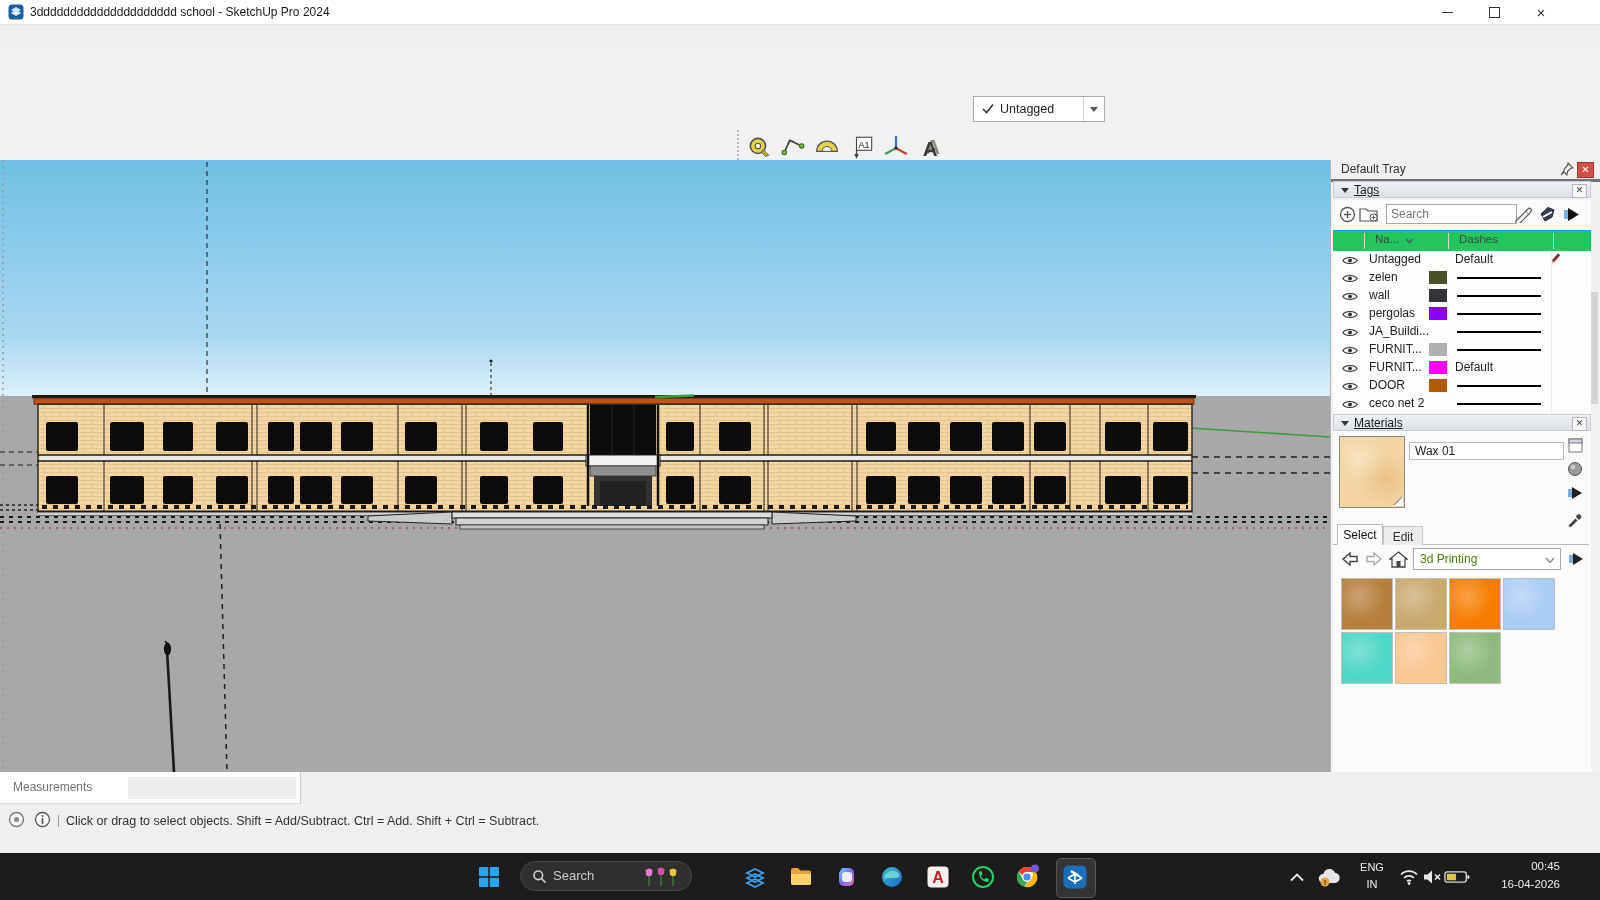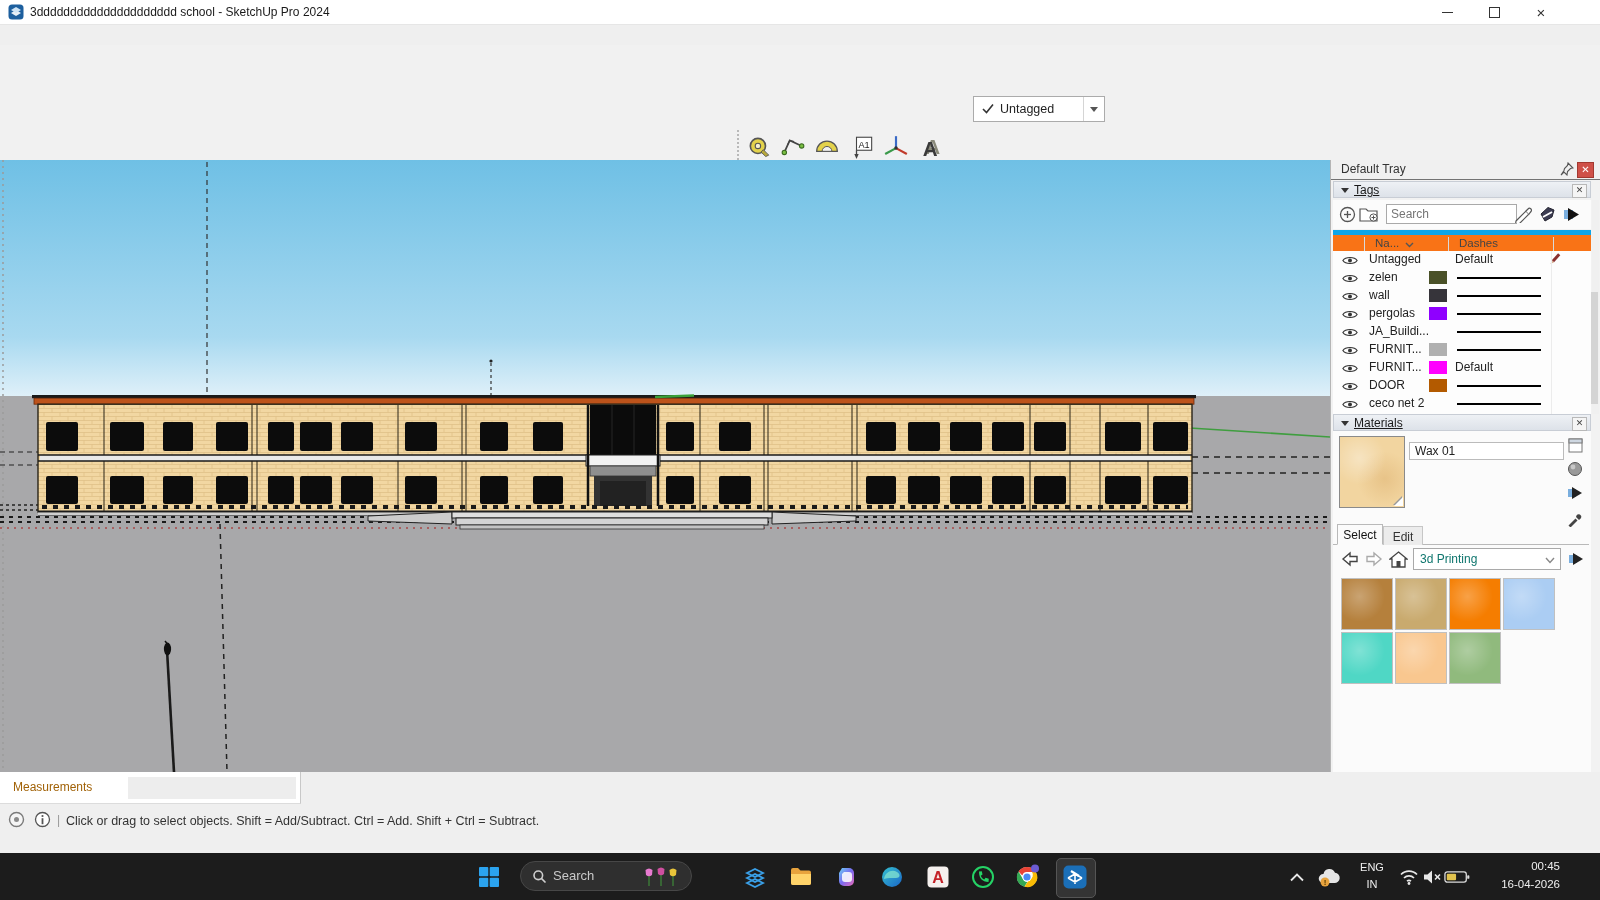--- a/index.html
+++ b/index.html
@@ -36,32 +36,32 @@
   .views-title{position:absolute;left:0;top:0;width:100%;height:17px;background:linear-gradient(#fefefe,#dde2e9);border-bottom:1px solid #c6ccd4;}
   .views-title span{position:absolute;left:8px;top:1px;font-size:11.5px;font-weight:bold;color:#101828;}
   .views-close{position:absolute;right:3px;top:2px;width:13px;height:12px;background:#d24a3a;border:1px solid #a03428;color:#fff;
     font-size:9px;line-height:11px;text-align:center;}
   .views-body{position:absolute;left:0;top:17px;width:100%;height:42px;display:flex;align-items:center;gap:8px;padding-left:8px;box-sizing:border-box;}
   .viewbtn{width:27px;height:26px;display:flex;align-items:center;justify-content:center;}
   
   .viewport{left:0;top:160px;width:1330px;height:612px;}
   
   .tray{left:1330px;top:160px;width:270px;height:612px;background:#f2f2f2;border-left:1px solid #b5b5b5;box-sizing:border-box;}
-  .tray-title{position:absolute;left:0;top:0;width:100%;height:19px;background:#f0f0f0;border-bottom:1px solid #737373;}
+  .tray-title{position:absolute;left:0;top:0;width:100%;height:19px;background:#f0f0f0;border-bottom:3px solid #737373;}
   .tray-title .t{position:absolute;left:10px;top:2px;font-size:12px;color:#333;}
   .pinbtn{position:absolute;right:26px;top:2px;width:14px;height:14px;}
   .redx{position:absolute;right:6px;top:2px;width:15px;height:14px;background:#cf5048;border:1px solid #a23830;color:#fff;font-size:10px;line-height:13px;text-align:center;font-weight:bold;}
   .sec-hdr{position:absolute;left:2px;width:258px;height:17px;background:linear-gradient(#eef1f5,#dde2e9);border:1px solid #c8cdd5;box-sizing:border-box;}
   .sec-hdr .tri{position:absolute;left:7px;top:6px;width:0;height:0;border-left:4px solid transparent;border-right:4px solid transparent;border-top:5px solid #333;}
   .sec-hdr .t{position:absolute;left:20px;top:1px;font-size:12px;color:#1a1a1a;text-decoration:underline;}
   .sec-close{position:absolute;right:3px;top:2px;width:13px;height:12px;background:#f5f5f5;border:1px solid #b8b8b8;color:#444;font-size:9px;line-height:10px;text-align:center;}
   .tags-tools{position:absolute;left:2px;top:40px;width:258px;height:29px;background:#fbfbfb;}
   .ticon{position:absolute;top:4px;width:20px;height:20px;display:flex;align-items:center;justify-content:center;}
   .tags-search{position:absolute;left:53px;top:4px;width:121px;height:18px;border:1px solid #a9a9a9;font-family:inherit;font-size:12px;padding:0 4px;color:#333;background:#fff;}
-  .tags-colhdr{position:absolute;left:2px;top:70px;width:258px;height:20px;background:#f97316;border-top:5px solid #0ea5e9;border-bottom:1px solid #d6d6d6;font-size:11.5px;color:#444;}
+  .tags-colhdr{position:absolute;left:2px;top:70px;width:258px;height:20px;background:#22c55e;border-top:1px solid #0ea5e9;border-bottom:1px solid #d6d6d6;font-size:11.5px;color:#444;}
   .colline{position:absolute;top:2px;width:1px;height:16px;background:#d9d9d9;}
   .tag-rows{position:absolute;left:2px;top:91px;width:258px;height:163px;background:#fdfdfd;overflow:hidden;}
   .tag-row{position:absolute;left:0;width:258px;height:18px;}
   .tag-row .eye{position:absolute;left:9px;top:3.5px;}
   .tag-nm{position:absolute;left:36px;top:1px;font-size:12px;color:#222;white-space:nowrap;}
   .tag-sw{position:absolute;left:96px;top:2px;width:18px;height:13px;}
   .tag-dash-txt{position:absolute;left:122px;top:1px;font-size:12px;color:#222;}
   .tag-dash-line{position:absolute;left:124px;top:8px;width:84px;height:2px;background:#000;}
   .tag-pencil{position:absolute;left:214px;top:1px;}
   .vdiv-rows{position:absolute;left:220px;top:91px;width:1px;height:163px;background:#ececec;}
@@ -77,28 +77,28 @@
   .mat-fold{position:absolute;right:1px;bottom:1px;width:0;height:0;border-left:9px solid transparent;border-bottom:9px solid #fff;filter:drop-shadow(-1px -1px 0 #999);}
   .mat-name{position:absolute;left:76px;top:11px;width:148px;height:16px;background:#fff;border:1px solid #bbb;font-size:12px;line-height:16px;padding-left:5px;color:#222;}
   .mat-sideicon{position:absolute;left:232px;width:20px;height:20px;display:flex;align-items:center;justify-content:center;}
   .mtabs{position:absolute;left:2px;top:362px;width:258px;height:23px;border-bottom:1px solid #b9b9b9;box-sizing:border-box;}
   .mtab{position:absolute;top:2px;height:21px;line-height:20px;text-align:center;font-size:12px;box-sizing:border-box;}
   .mtab.active{left:4px;width:46px;background:#fbfbfb;border:1px solid #b9b9b9;border-bottom:1px solid #fbfbfb;color:#111;}
   .mtab.idle{left:50px;width:40px;background:#ececec;border:1px solid #c6c6c6;border-bottom:none;top:4px;height:19px;color:#333;}
   .mnav{position:absolute;left:2px;top:386px;width:258px;height:26px;}
   .mnavicon{position:absolute;top:2px;width:22px;height:22px;display:flex;align-items:center;justify-content:center;}
   .mat-dd{position:absolute;left:80px;top:2px;width:148px;height:22px;background:#fff;border:1px solid #a9a9a9;box-sizing:border-box;}
-  .mat-dd .v{position:absolute;left:6px;top:0;line-height:20px;font-size:12px;color:#0f766e;}
+  .mat-dd .v{position:absolute;left:6px;top:0;line-height:20px;font-size:12px;color:#4d7c0f;}
   .mat-dd .c{position:absolute;right:5px;top:8px;}
   .swgrid{position:absolute;left:8px;top:418px;width:250px;height:110px;}
   .sw{position:absolute;width:50px;height:50px;border:1px solid #c0c0c0;
     background-image:radial-gradient(circle at 35% 35%, rgba(255,255,255,.28), rgba(0,0,0,0) 55%);}
   
   .measure{left:0;top:772px;width:301px;height:32px;background:#fff;border-right:1px solid #c8c8c8;border-bottom:1px solid #dcdcdc;box-sizing:border-box;}
-  .measure .lbl{position:absolute;left:13px;top:8px;font-size:12px;color:#a16207;}
+  .measure .lbl{position:absolute;left:13px;top:8px;font-size:12px;color:#737373;}
   .measure .box{position:absolute;left:128px;top:5px;width:168px;height:22px;background:#ededed;}
   .statuszone{left:0;top:804px;width:1600px;height:49px;background:#efefef;}
   .statustxt{position:absolute;left:66px;top:10px;font-size:12.5px;color:#333;white-space:nowrap;}
   .statussep{position:absolute;left:57px;top:9px;color:#999;}
   .sicon{position:absolute;top:7px;width:18px;height:18px;}
   
   .taskbar{left:0;top:853px;width:1600px;height:47px;background:#1c1c1c;}
   .tk{position:absolute;top:11px;width:26px;height:26px;display:flex;align-items:center;justify-content:center;}
   .searchpill{position:absolute;left:520px;top:8px;width:172px;height:30px;background:#2f2f2f;border:1px solid #474747;border-radius:16px;box-sizing:border-box;}
   .searchpill .t{position:absolute;left:32px;top:6px;font-size:13px;color:#c9c9c9;}

